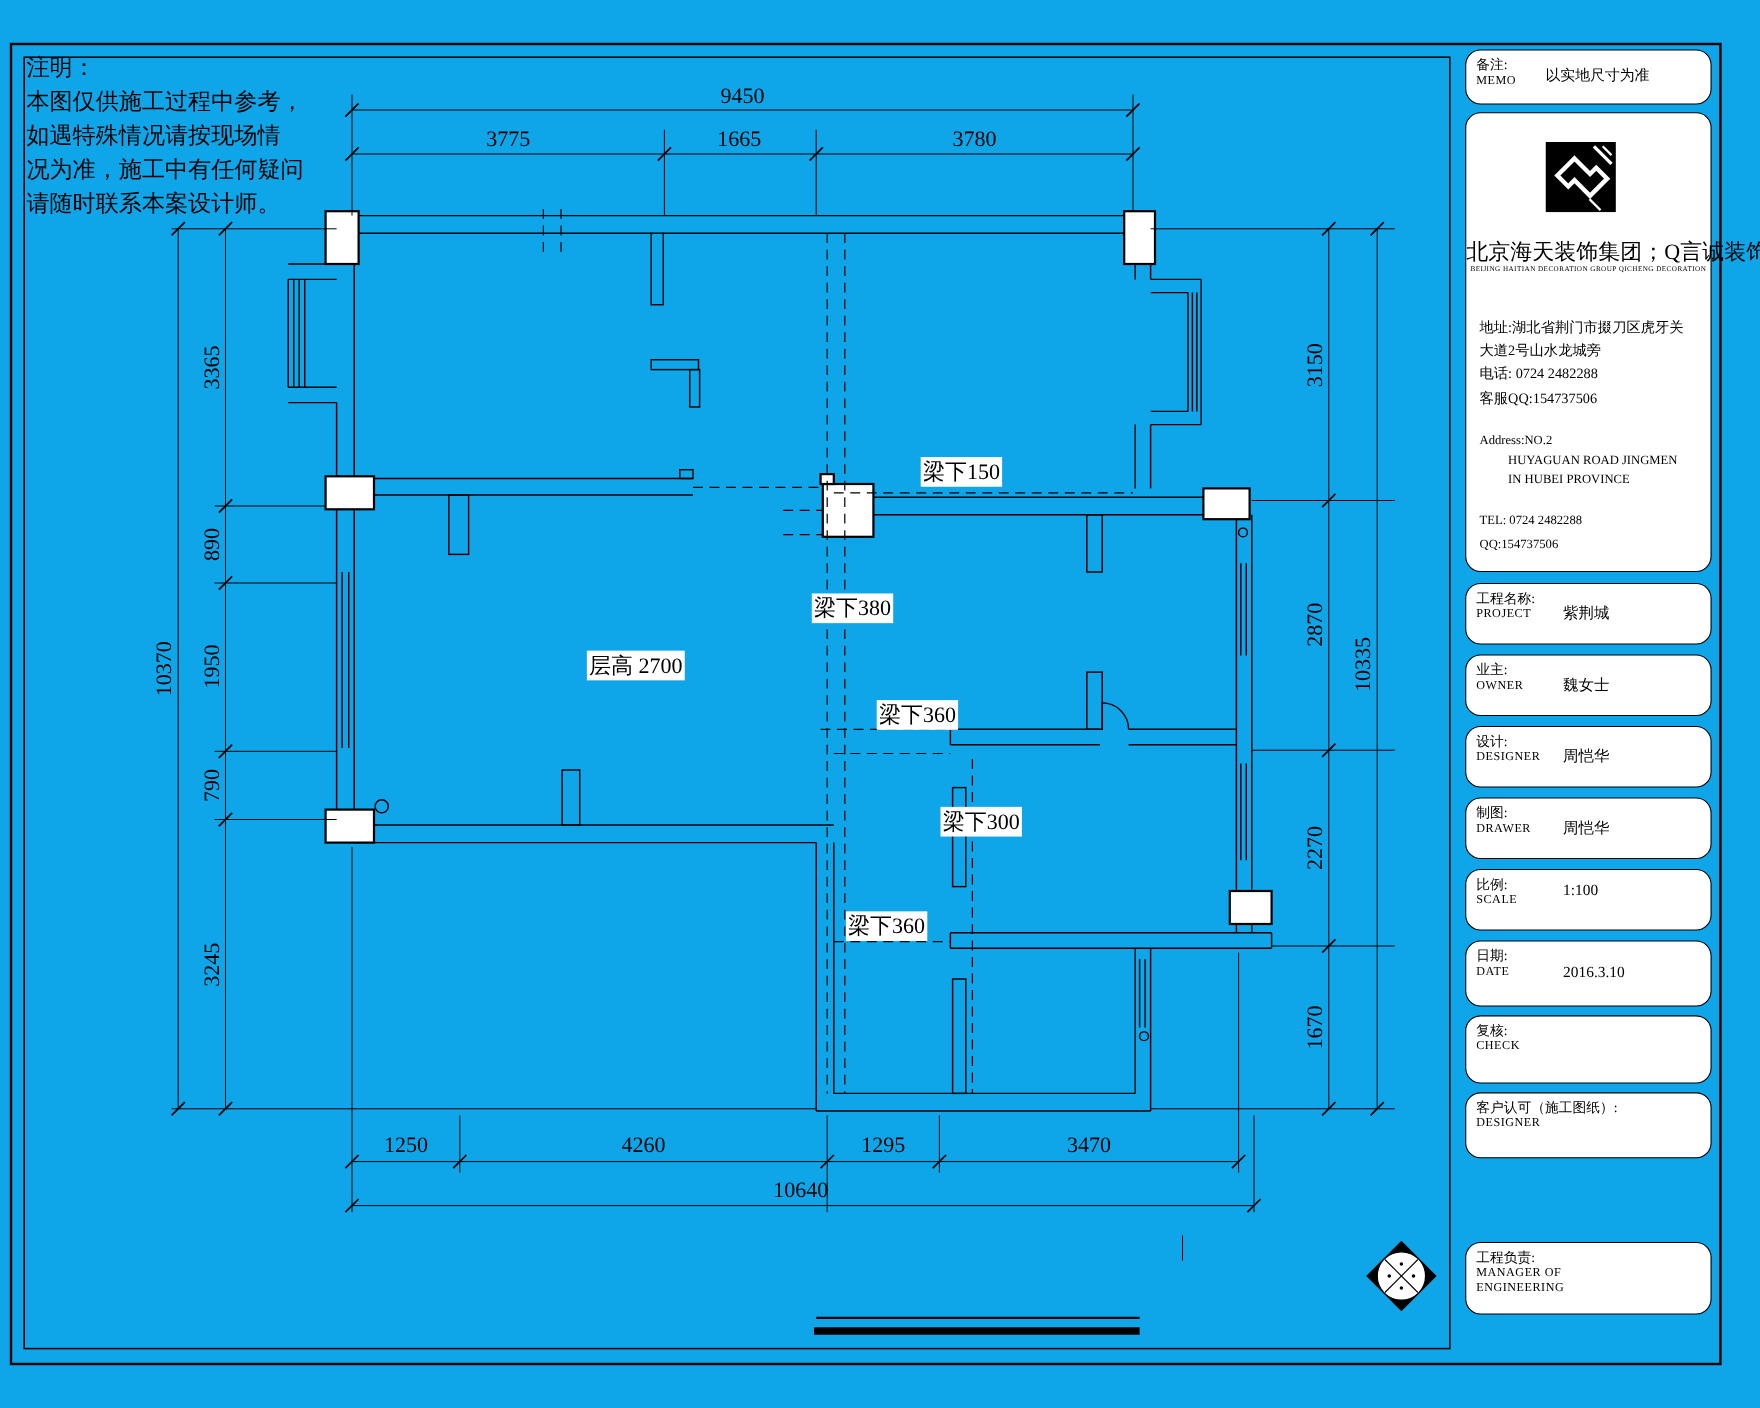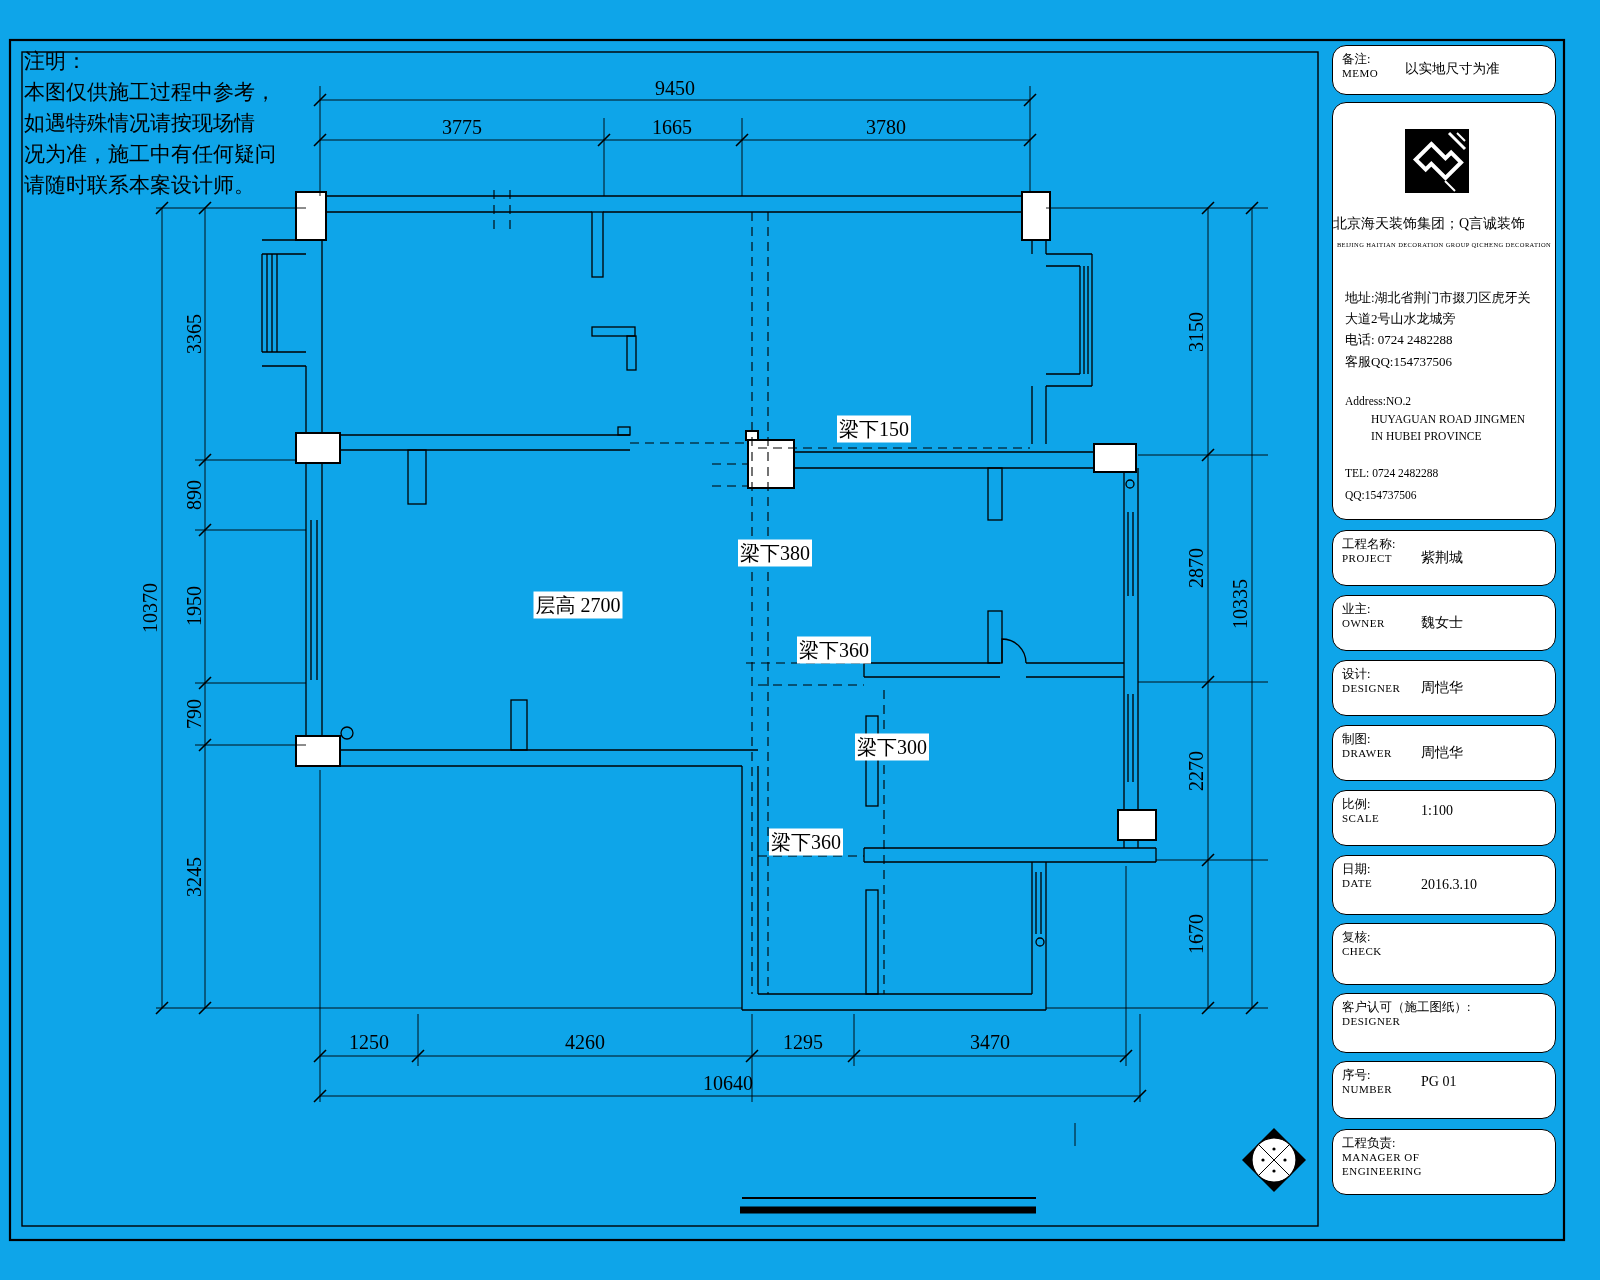--- a/index.html
+++ b/index.html
@@ -289,21 +289,21 @@
   <div class="tb-cell" style="top:102px;height:418px">
     <svg class="abs" style="left:72px;top:26px" width="64" height="64" viewBox="0 0 64 64">
       <rect width="64" height="64" fill="#000"></rect>
       <g transform="rotate(45 32 32)">
         <path d="M16 24 h20 v-8 h14 v22 h-20 v8 h-14 z" fill="none" stroke="#fff" stroke-width="4"></path>
       </g>
       <line x1="44" y1="4" x2="60" y2="20" stroke="#fff" stroke-width="3"></line>
       <line x1="52" y1="4" x2="60" y2="12" stroke="#fff" stroke-width="2"></line>
       <line x1="40" y1="52" x2="50" y2="62" stroke="#fff" stroke-width="2"></line>
     </svg>
-    <div class="abs" style="left:0;top:112px;width:100%;text-align:left;font-size:14px;white-space:nowrap">北京海天装饰集团；Q言诚装饰</div>
+    <div class="abs" style="left:0;top:112px;width:100%;text-align:left;font-size:20px;white-space:nowrap">北京海天装饰集团；Q言诚装饰</div>
     <div class="abs" style="left:0;top:138px;width:100%;text-align:center;font-size:6.5px;letter-spacing:0.4px;white-space:nowrap">BEIJING HAITIAN DECORATION GROUP QICHENG DECORATION</div>
     <div class="co-line" style="top:186px">地址:湖北省荆门市掇刀区虎牙关</div>
     <div class="co-line" style="top:207px">大道2号山水龙城旁</div>
     <div class="co-line" style="top:228px">电话: 0724 2482288</div>
     <div class="co-line" style="top:250px">客服QQ:154737506</div>
     <div class="co-line-en" style="top:292px">Address:NO.2</div>
     <div class="co-line-en" style="top:310px;left:38px">HUYAGUAN ROAD JINGMEN</div>
     <div class="co-line-en" style="top:327px;left:38px">IN HUBEI PROVINCE</div>
     <div class="co-line-en" style="top:364px">TEL: 0724 2482288</div>
     <div class="co-line-en" style="top:386px">QQ:154737506</div>
@@ -350,25 +350,20 @@
     <span class="tb-en">CHECK</span>
     <span class="tb-val"></span>
   </div>
 
   <div class="tb-cell" style="top:993px;height:60px">
     <span class="tb-cn">客户认可（施工图纸）:</span>
     <span class="tb-en">DESIGNER</span>
     <span class="tb-val"></span>
   </div>
 
-  <div class="tb-cell" style="top:1061px;height:58px">
-    <span class="tb-cn">序号:</span>
-    <span class="tb-en">NUMBER</span>
-    <span class="tb-val" style="top:20px">PG  01</span>
-  </div>
 
   <div class="tb-cell" style="top:1129px;height:66px">
     <span class="tb-cn">工程负责:</span>
     <span class="tb-en">MANAGER OF</span>
     <span class="tb-en2">ENGINEERING</span>
     <span class="tb-val"></span>
   </div>
 
 </div>
 

